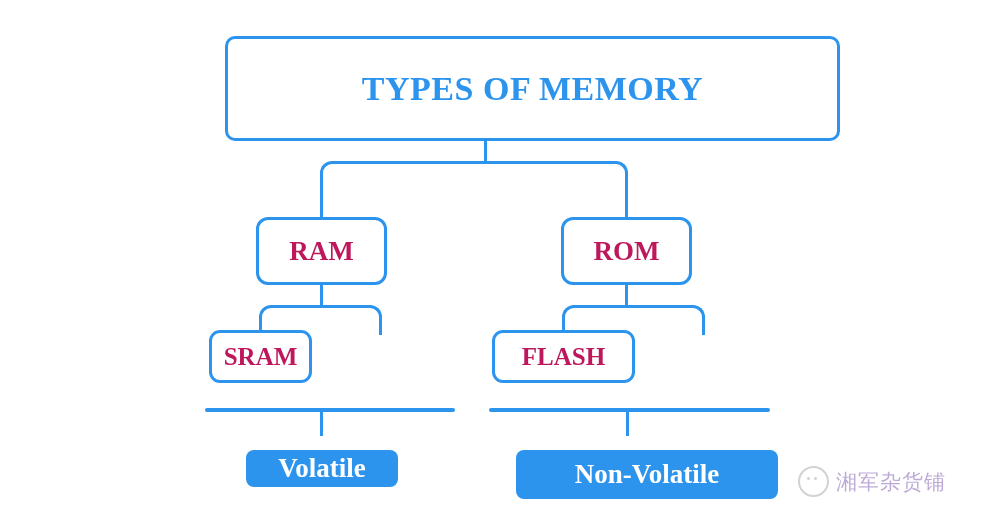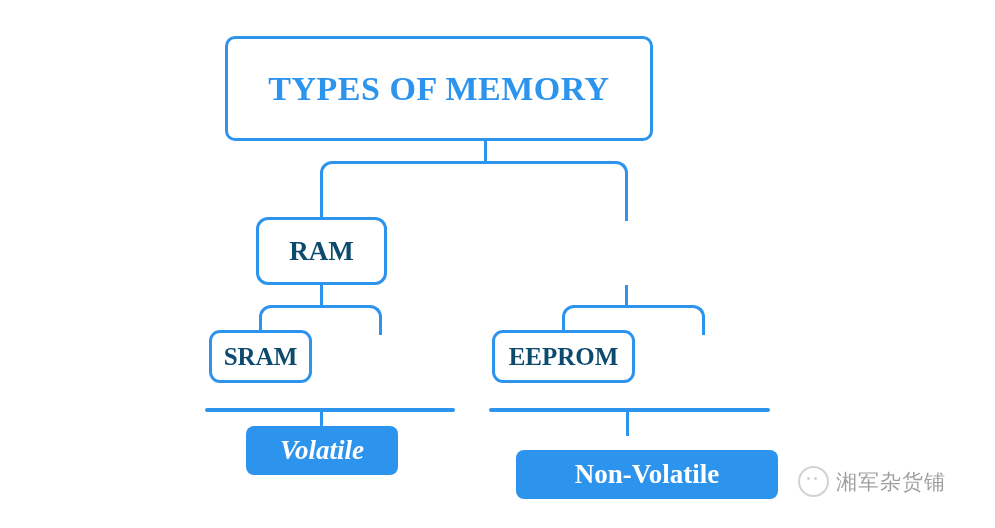--- a/index.html
+++ b/index.html
@@ -26,30 +26,30 @@
     border: 3px solid #2d94ee;
     border-radius: 12px;
     display: flex;
     align-items: center;
     justify-content: center;
     z-index: 3;
   }
   .node-label {
     font-family: "Liberation Serif", serif;
     font-weight: 700;
-    color: #0c4a6e;
+    color: #be185d;
     line-height: 1;
     white-space: nowrap;
   }
 
   
   #node-root {
     left: 225px;
     top: 36px;
-    width: 428px;
+    width: 615px;
     height: 105px;
     border-radius: 10px;
   }
   #node-root .node-label {
     color: #2d94ee;
     font-size: 34px;
     letter-spacing: 0.5px;
   }
 
   
@@ -133,21 +133,21 @@
     z-index: 3;
   }
   .badge-label {
     font-family: "Liberation Serif", serif;
     font-weight: 700;
     color: #ffffff;
     font-size: 27px;
     line-height: 1;
     white-space: nowrap;
   }
-  #badge-volatile    { left: 246px; top: 426px; width: 152px; height: 49px; font-style: italic; }
+  #badge-volatile    { left: 246px; top: 450px; width: 152px; height: 37px; }
   #badge-nonvolatile { left: 516px; top: 450px; width: 262px; height: 49px; }
 
   
   #watermark {
     position: absolute;
     left: 812px;
     top: 466px;
     display: flex;
     align-items: center;
     gap: 7px;
@@ -170,55 +170,58 @@
     background: #8a8a8a;
     border-radius: 50%;
     width: 3px;
     height: 3px;
   }
   #watermark .wm-icon::before { left: 7px;  top: 9px; }
   #watermark .wm-icon::after  { left: 14px; top: 9px; }
   #watermark .wm-text {
     font-family: "DejaVu Sans", sans-serif;
     font-size: 21px;
-    color: #000000;
+    color: #4c1d95;
     white-space: nowrap;
     letter-spacing: 1px;
   }
 </style>
 </head>
 <body>
 
 <div id="canvas">
 
   <div class="conn conn-v" id="stem-root"></div>
   <div class="elbow" id="bracket-top"></div>
 
   <div class="node" id="node-root">
     <span class="node-label">TYPES OF MEMORY</span>
   </div>
 
   <div class="node lvl2" id="node-ram">
     <span class="node-label">RAM</span>
   </div>
 
+  <div class="node lvl2" id="node-rom">
+    <span class="node-label">ROM</span>
+  </div>
 
   <div class="conn conn-v" id="stem-ram"></div>
   <div class="elbow" id="bracket-ram"></div>
 
   <div class="conn conn-v" id="stem-rom"></div>
   <div class="elbow" id="bracket-rom"></div>
 
   <div class="node leaf" id="node-sram">
     <span class="node-label">SRAM</span>
   </div>
 
 
   <div class="node leaf" id="node-eeprom">
-    <span class="node-label">EEPROM</span>
+    <span class="node-label">FLASH</span>
   </div>
 
 
   <div class="rule" id="rule-left"></div>
   <div class="conn conn-v" id="stem-volatile"></div>
 
   <div class="rule" id="rule-right"></div>
   <div class="conn conn-v" id="stem-nonvolatile"></div>
 
   <div class="badge" id="badge-volatile">

